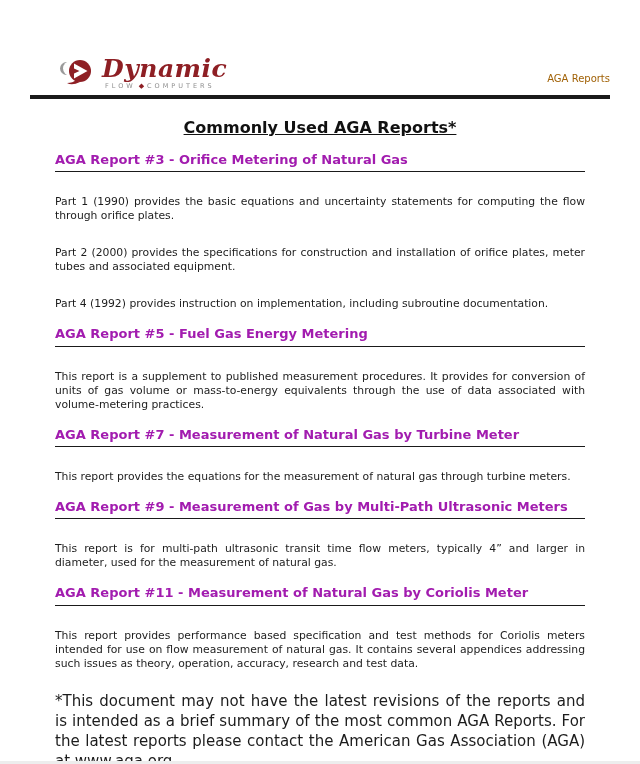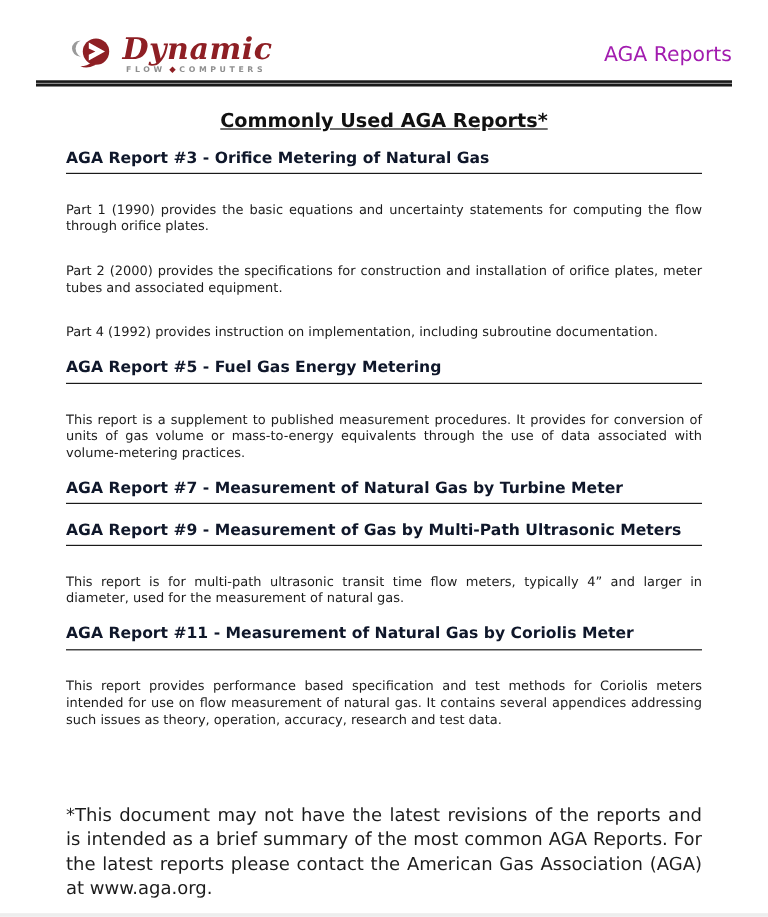--- a/index.html
+++ b/index.html
@@ -15,53 +15,53 @@
     position: relative;
   }
 
   
   .header {
     margin: 28px 30px 0 30px;
     display: flex;
     justify-content: space-between;
     align-items: flex-end;
   }
-  .logo { margin-left: 28px; }
+  .logo { margin-left: 28px; margin-top: 28px; }
   .logo-row { display: flex; align-items: flex-start; }
   .logo-icon svg { display: block; }
   .logo-textblock { margin-left: 2px; }
   .brand {
     font-family: "DejaVu Serif", serif;
     font-style: italic;
     font-weight: bold;
     font-size: 25px;
     line-height: 1.0;
     color: #8e1f24;
     letter-spacing: 0.5px;
   }
   .tagline {
     display: flex;
     align-items: center;
     gap: 3px;
     margin-top: 1px;
     margin-left: 3px;
     font-size: 6.5px;
-    font-weight: bold;
+    font-weight: normal;
     letter-spacing: 3px;
     color: #8f8f8f;
   }
   .tagline .diamond {
     color: #8e1f24;
     font-size: 7px;
     letter-spacing: 0;
     line-height: 1;
   }
   .doc-label {
-    font-size: 17px;
-    color: #a21caf;
+    font-size: 10px;
+    color: #a16207;
     padding-bottom: 6px;
   }
   .header-rule {
     margin: 5px 30px 0 30px;
     height: 5px;
     border-top: 2px solid #1a1a1a;
     border-bottom: 2px solid #1a1a1a;
     background: #8c8c8c;
   }
 
@@ -71,21 +71,21 @@
     text-align: center;
     font-size: 16px;
     font-weight: bold;
     margin-top: 19px;
     color: #111;
     text-decoration: underline;
   }
   .section-heading {
     font-size: 13px;
     font-weight: bold;
-    color: #0f172a;
+    color: #a21caf;
     margin-top: 15px;
     padding-bottom: 3px;
     border-bottom: 1.5px solid #1a1a1a;
     line-height: 1.25;
   }
   .para {
     font-size: 10.8px;
     line-height: 1.3;
     text-align: justify;
     margin-top: 23px;
@@ -147,20 +147,21 @@
     <p class="para">Part 4 (1992) provides instruction on implementation, including subroutine documentation.</p>
   </div>
 
   <div>
     <div class="section-heading">AGA Report #5 - Fuel Gas Energy Metering</div>
     <p class="para">This report is a supplement to published measurement procedures. It provides for conversion of units of gas volume or mass-to-energy equivalents through the use of data associated with volume-metering practices.</p>
   </div>
 
   <div>
     <div class="section-heading">AGA Report #7 - Measurement of Natural Gas by Turbine Meter</div>
+    <p class="para">This report provides the equations for the measurement of natural gas through turbine meters.</p>
   </div>
 
   <div>
   </div>
 
   <div>
     <div class="section-heading">AGA Report #9 - Measurement of Gas by Multi-Path Ultrasonic Meters</div>
     <p class="para">This report is for multi-path ultrasonic transit time flow meters, typically 4” and larger in diameter, used for the measurement of natural gas.</p>
   </div>
 

